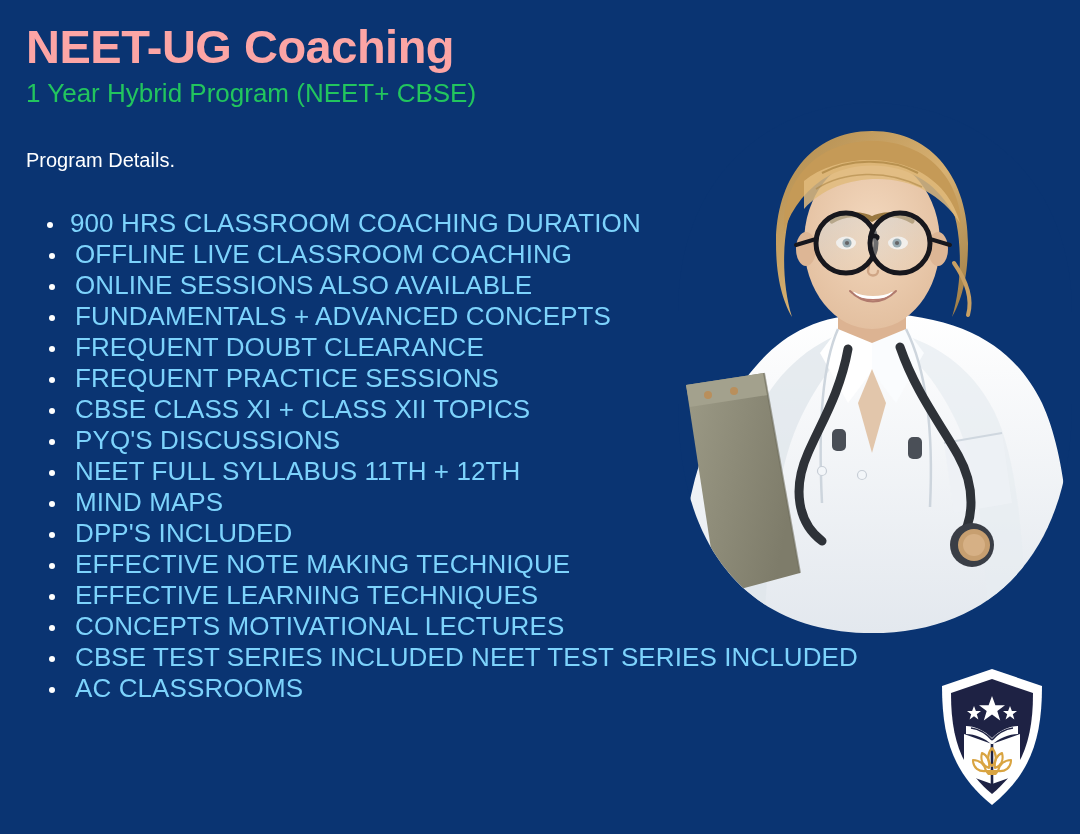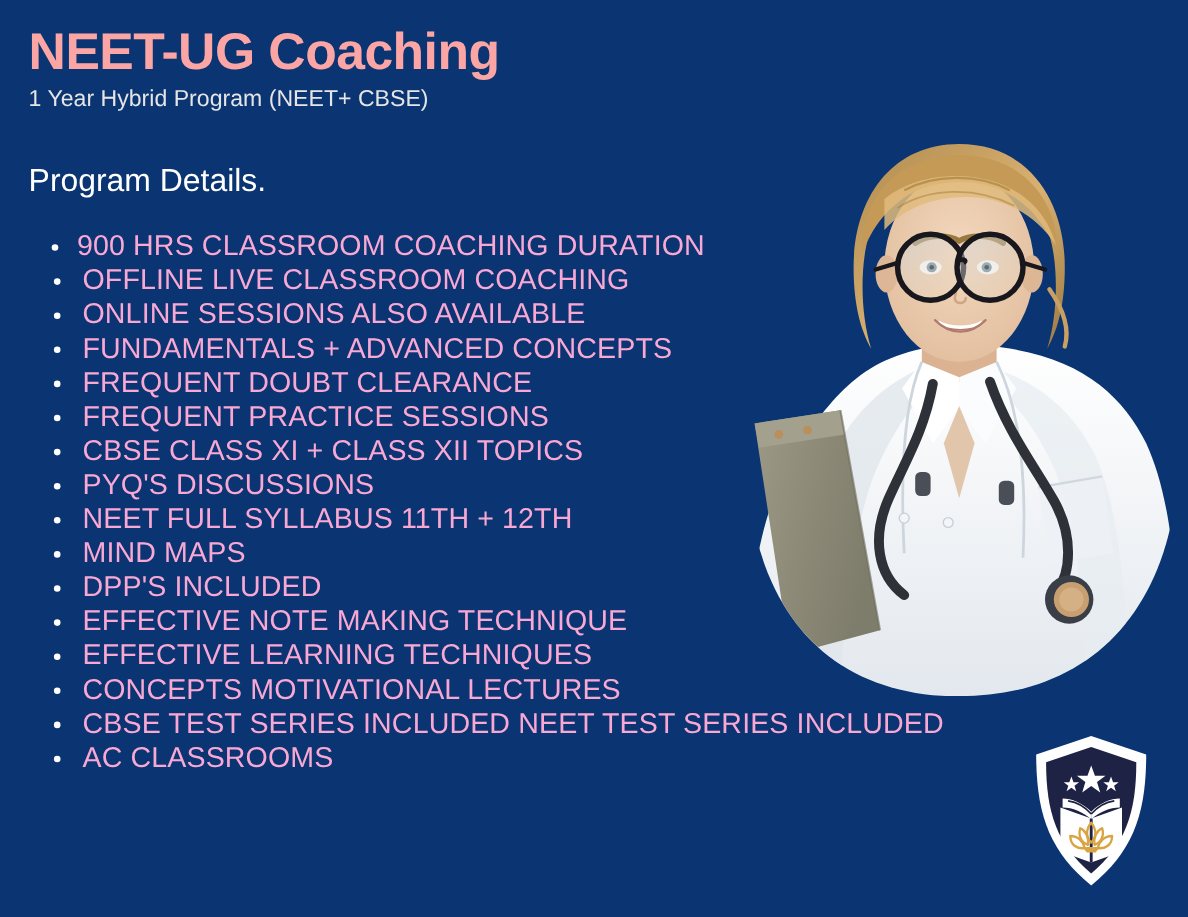--- a/index.html
+++ b/index.html
@@ -24,51 +24,51 @@
   .header { position:absolute; left:26px; top:22px; width:700px; }
   .title {
     font-size:47px;
     font-weight:bold;
     letter-spacing:-0.5px;
     line-height:1.05;
     color:#fca5a5;
     white-space:nowrap;
   }
   .subtitle {
-    font-size:21px;
+    font-size:26px;
     font-weight:400;
     line-height:1.25;
     margin-top:6px;
-    color:#e5e5e5;
+    color:#22c55e;
     white-space:nowrap;
   }
   .program-details {
     position:absolute;
     left:26px;
     top:149px;
-    font-size:29px;
+    font-size:20px;
     font-weight:400;
     color:#ffffff;
     white-space:nowrap;
   }
 
   
   .feature-list {
     position:absolute;
     left:47px;
     top:208px;
     list-style:none;
     width:900px;
   }
   .feature-item {
     position:relative;
     font-size:26px;
     font-weight:400;
     line-height:31px;
-    color:#f9a8d4;
+    color:#7dd3fc;
     padding-left:28px;
     white-space:nowrap;
     letter-spacing:0.1px;
   }
   .feature-item.tight { padding-left:23px; }
   .feature-item::before {
     content:"";
     position:absolute;
     left:2px;
     top:14px;

